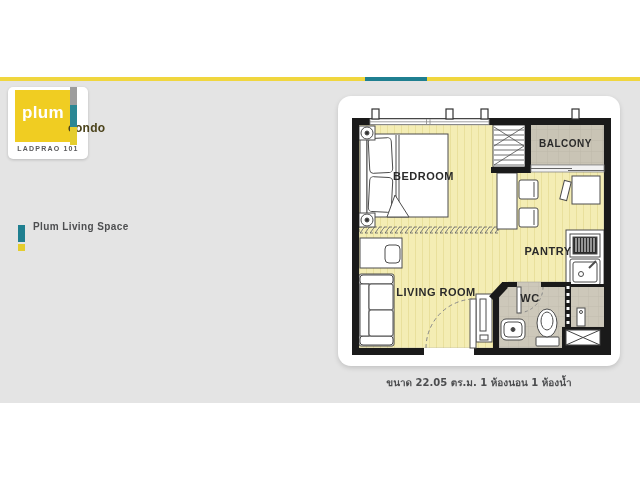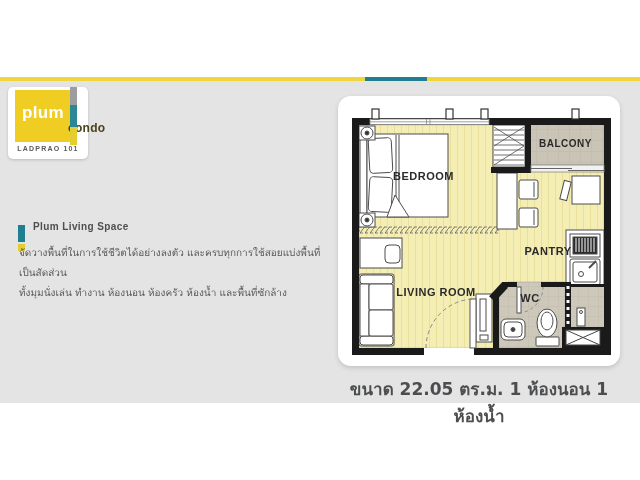--- a/index.html
+++ b/index.html
@@ -29,21 +29,21 @@
   .bullet-yellow{position:absolute;left:18px;top:244px;width:7px;height:7px;background:#e4cd2e;}
   .section-title{position:absolute;left:33px;top:221px;font-size:10px;font-weight:bold;
                  color:#4d4e50;letter-spacing:.4px;}
   .section-desc{position:absolute;left:19px;top:243px;width:316px;font-size:10px;color:#57585a;
                 line-height:20px;font-family:"DejaVu Sans",sans-serif;}
 
   
   .plan-card{position:absolute;left:338px;top:96px;width:282px;height:270px;background:#fff;
              border-radius:13px;box-shadow:0 2px 5px rgba(0,0,0,.15);}
   .plan-card svg{position:absolute;left:0;top:0;}
-  .caption{position:absolute;left:338px;top:375px;width:282px;text-align:center;font-size:17px;
+  .caption{position:absolute;left:338px;top:375px;width:282px;text-align:center;font-size:10px;
            font-weight:bold;color:#4c4d4f;font-family:"DejaVu Sans",sans-serif;}
 
   svg text{font-family:"Liberation Sans",sans-serif;font-weight:bold;fill:#2a2a2a;}
 </style>
 </head>
 <body>
 
 <div class="stage">
   <div class="gray-band"></div>
   <div class="topbar-yellow"></div>
@@ -56,24 +56,20 @@
     </div>
     <div class="logo-bar gray"></div>
     <div class="logo-bar teal"></div>
     <div class="logo-bar yellow"></div>
     <div class="logo-sub">LADPRAO 101</div>
   </div>
 
   <div class="bullet-teal"></div>
   <div class="bullet-yellow"></div>
   <div class="section-title">Plum Living Space</div>
-  <div class="section-desc">
-    <div>จัดวางพื้นที่ในการใช้ชีวิตได้อย่างลงตัว และครบทุกการใช้สอยแบ่งพื้นที่เป็นสัดส่วน</div>
-    <div>ทั้งมุมนั่งเล่น ทำงาน ห้องนอน ห้องครัว ห้องน้ำ และพื้นที่ซักล้าง</div>
-  </div>
 
   <div class="plan-card">
     <svg width="282" height="270" viewBox="0 0 282 270">
       <defs>
         <pattern id="wood" width="7" height="7" patternUnits="userSpaceOnUse">
           <rect width="7" height="7" fill="#f4edb4"></rect>
           <line x1="0.5" y1="0" x2="0.5" y2="7" stroke="#e9e09c" stroke-width="1"></line>
         </pattern>
         <pattern id="tileB" width="11" height="11" patternUnits="userSpaceOnUse">
           <rect width="11" height="11" fill="#c9c4b5"></rect>

